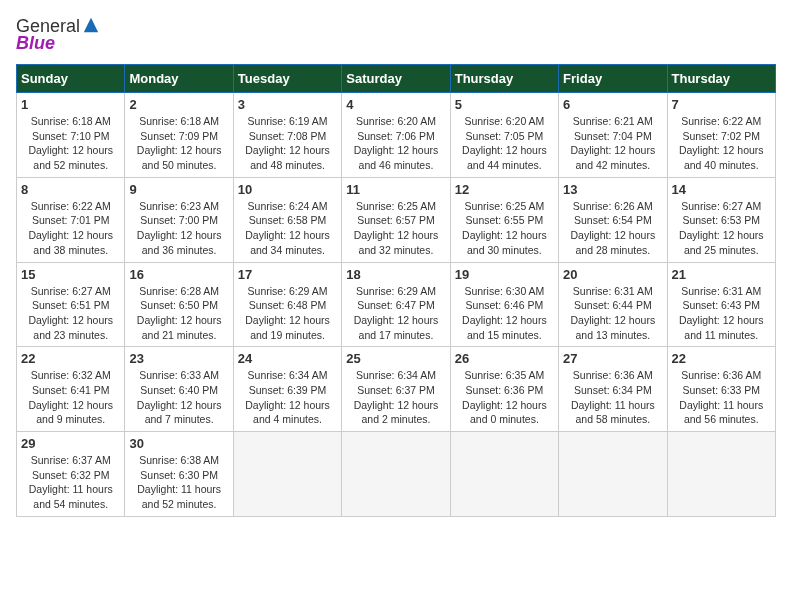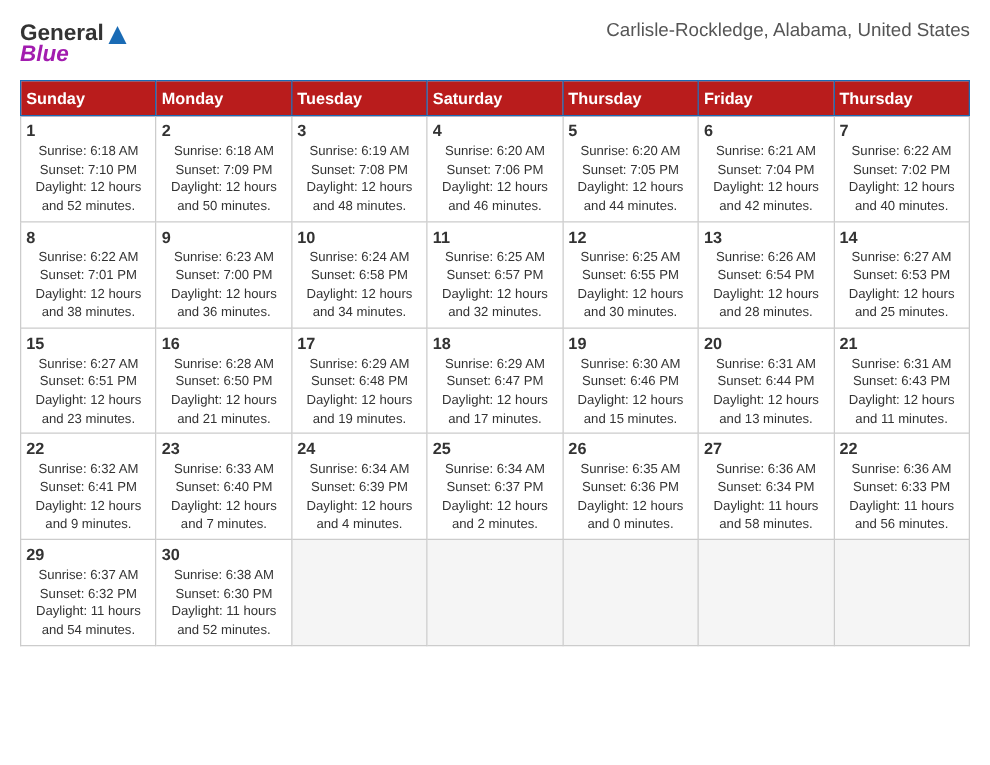--- a/index.html
+++ b/index.html
@@ -16,23 +16,23 @@
       align-items: flex-start;
       margin-bottom: 10px;
     }
     .logo {
       display: flex;
       flex-direction: column;
       align-items: flex-start;
     }
     .logo-text {
       display: flex;
-      align-items: flex-end;
+      align-items: flex-start;
       font-size: 18px;
-      font-weight: bold;
+      font-weight: normal;
       color: #333;
     }
     .logo-general { color: #333; }
     .logo-icon {
       width: 18px;
       height: 18px;
       margin-left: 2px;
     }
     .title-area {
       text-align: right;
@@ -45,21 +45,21 @@
     .location-title {
       font-size: 15px;
       color: #555;
     }
     .calendar {
       width: 100%;
       border-collapse: collapse;
       font-size: 11px;
     }
     .calendar th {
-      background: #b91c1c;
+      background: #14532d;
       color: #fff;
       padding: 6px 4px;
       text-align: left;
       font-size: 13px;
       font-weight: bold;
       border: 1px solid #1a6bb5;
     }
     .calendar td {
       border: 1px solid #ccc;
       vertical-align: top;
@@ -91,21 +91,20 @@
   <div class="logo">
     <div class="logo-text">
       <span class="logo-general">General</span>
       <svg class="logo-icon" viewBox="0 0 20 20">
         <polygon points="10,2 18,18 2,18" fill="#1a6bb5"></polygon>
       </svg>
     </div>
     <div style="font-size:18px; font-weight:bold; color:#a21caf; margin-top:-4px;font-style:italic;">Blue</div>
   </div>
   <div class="title-area">
-    <div class="location-title">Carlisle-Rockledge, Alabama, United States</div>
   </div>
 </div>
 
 <table class="calendar">
   <thead>
     <tr>
       <th>Sunday</th>
       <th>Monday</th>
       <th>Tuesday</th>
       <th>Saturday</th>

